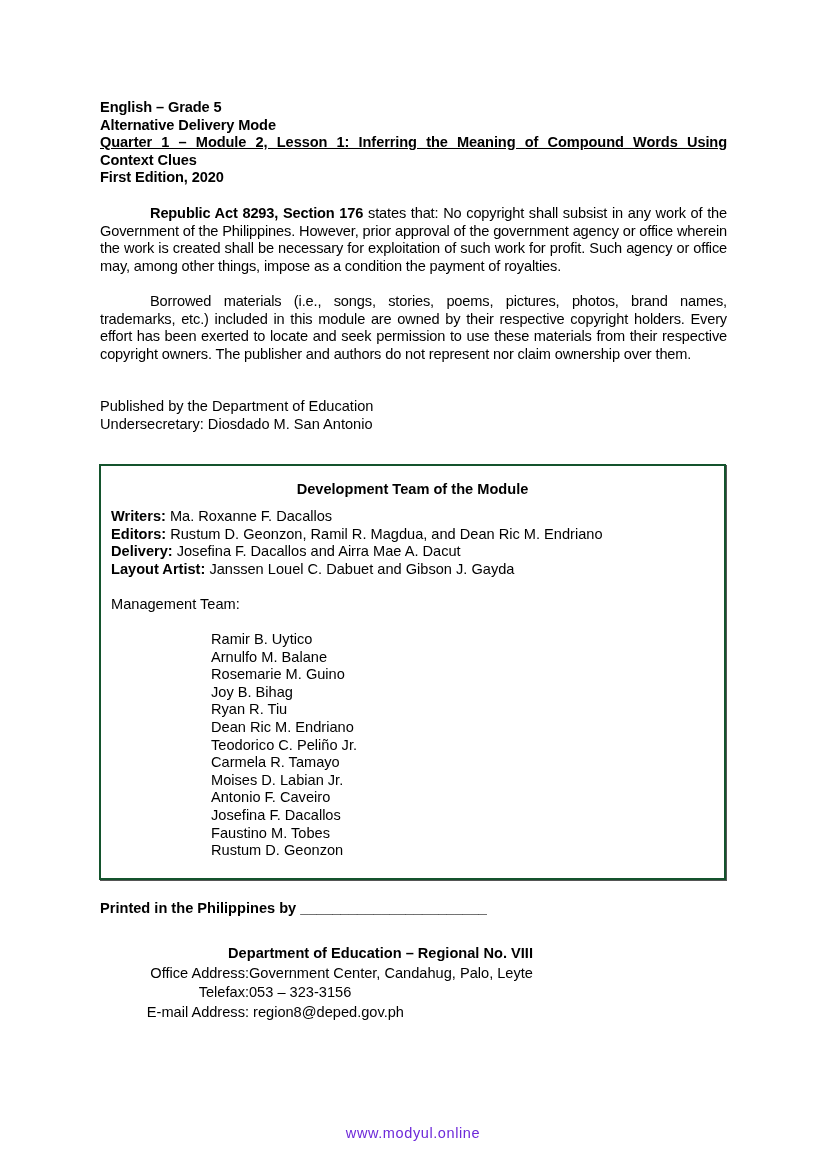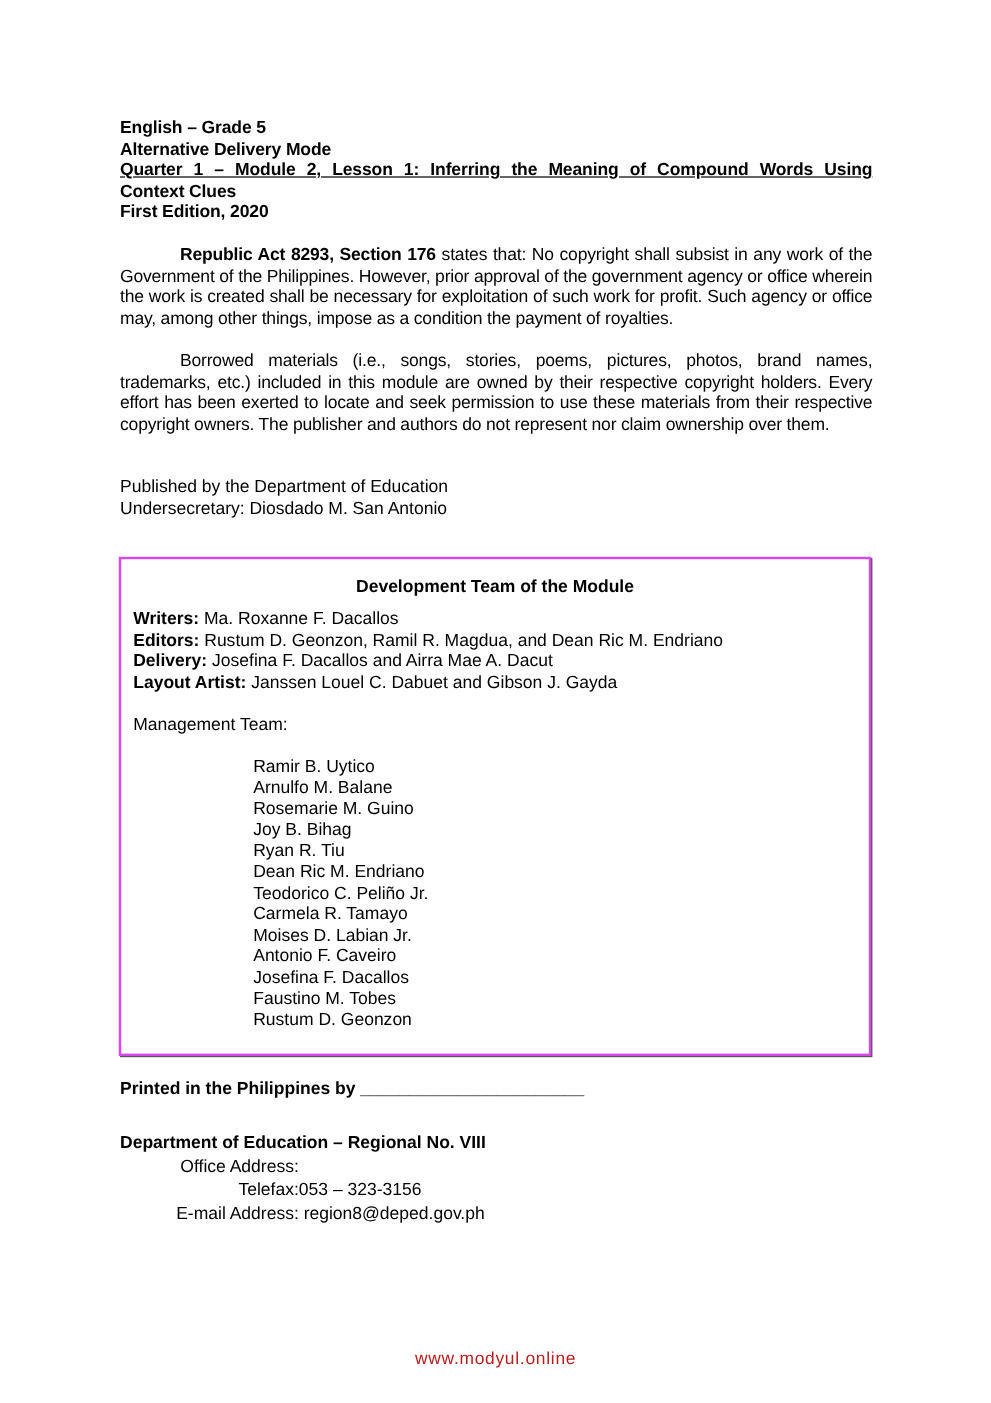--- a/index.html
+++ b/index.html
@@ -12,33 +12,33 @@
     .title-block { position: absolute; left: 100px; top: 99px; width: 627px; line-height: 17.6px; font-weight: bold; font-size: 14.6px; letter-spacing: -0.1px; }
     .title-block div { white-space: nowrap; }
     .title-block .justify { text-align: justify; text-align-last: justify; white-space: normal; text-decoration: underline; }
     .para { position: absolute; left: 100px; width: 627px; line-height: 17.6px; text-align: justify; letter-spacing: -0.15px; }
     .para .indent { display: inline-block; width: 50px; }
     #para1 { top: 205px; }
     #para2 { top: 293px; }
     .pub { position: absolute; left: 100px; top: 398px; line-height: 17.6px; }
     .box {
       position: absolute; left: 99px; top: 464px; width: 623px; height: 412px;
-      border: 2px solid #d946ef; box-shadow: 1px 1px 0 #555;
+      border: 2px solid #14532d; box-shadow: 1px 1px 0 #555;
     }
     .box-title { position: absolute; left: 0; right: 0; top: 15px; text-align: center; font-weight: bold; }
     .credits { position: absolute; left: 10px; top: 42px; line-height: 17.6px; }
     .credits b { font-weight: bold; }
     .mgmt-label { position: absolute; left: 10px; top: 130px; font-weight: normal; }
     .mgmt-list { position: absolute; left: 110px; top: 165px; line-height: 17.6px; }
     .printed { position: absolute; left: 100px; top: 900px; font-weight: bold; }
     .deped { position: absolute; left: 100px; top: 944px; line-height: 19.5px; text-align: right; }
     .deped .hdr { font-weight: bold; }
     .row { display: flex; }
     .row .lbl { width: 149px; }
-    .watermark { position: absolute; left: 0; right: 0; top: 1125px; text-align: center; color: #b91c1c; font-size: 14.5px; letter-spacing: 0.6px; }
+    .watermark { position: absolute; left: 0; right: 0; top: 1125px; text-align: center; color: #6d28d9; font-size: 14.5px; letter-spacing: 0.6px; }
   </style>
 </head>
 <body>
 
 <div class="page">
 
   <div class="title-block">
     <div>English – Grade 5</div>
     <div>Alternative Delivery Mode</div>
     <div class="justify">Quarter 1 – Module 2, Lesson 1: Inferring the Meaning of Compound Words Using</div>
@@ -80,20 +80,21 @@
       <div>Rustum D. Geonzon</div>
     </div>
   </div>
 
   <div class="printed">Printed in the Philippines by _______________________</div>
 
   <div class="deped">
     <div class="hdr">Department of Education – Regional No. VIII</div>
     <div class="row">
       <span class="lbl">Office Address:</span>
+      <span>Government Center, Candahug, Palo, Leyte</span>
     </div>
     <div class="row">
       <span class="lbl">Telefax:</span>
       <span>053 – 323-3156</span>
     </div>
     <div class="row">
       <span class="lbl">E-mail Address:</span>
       <span style="white-space:pre;"> region8@deped.gov.ph</span>
     </div>
   </div>

